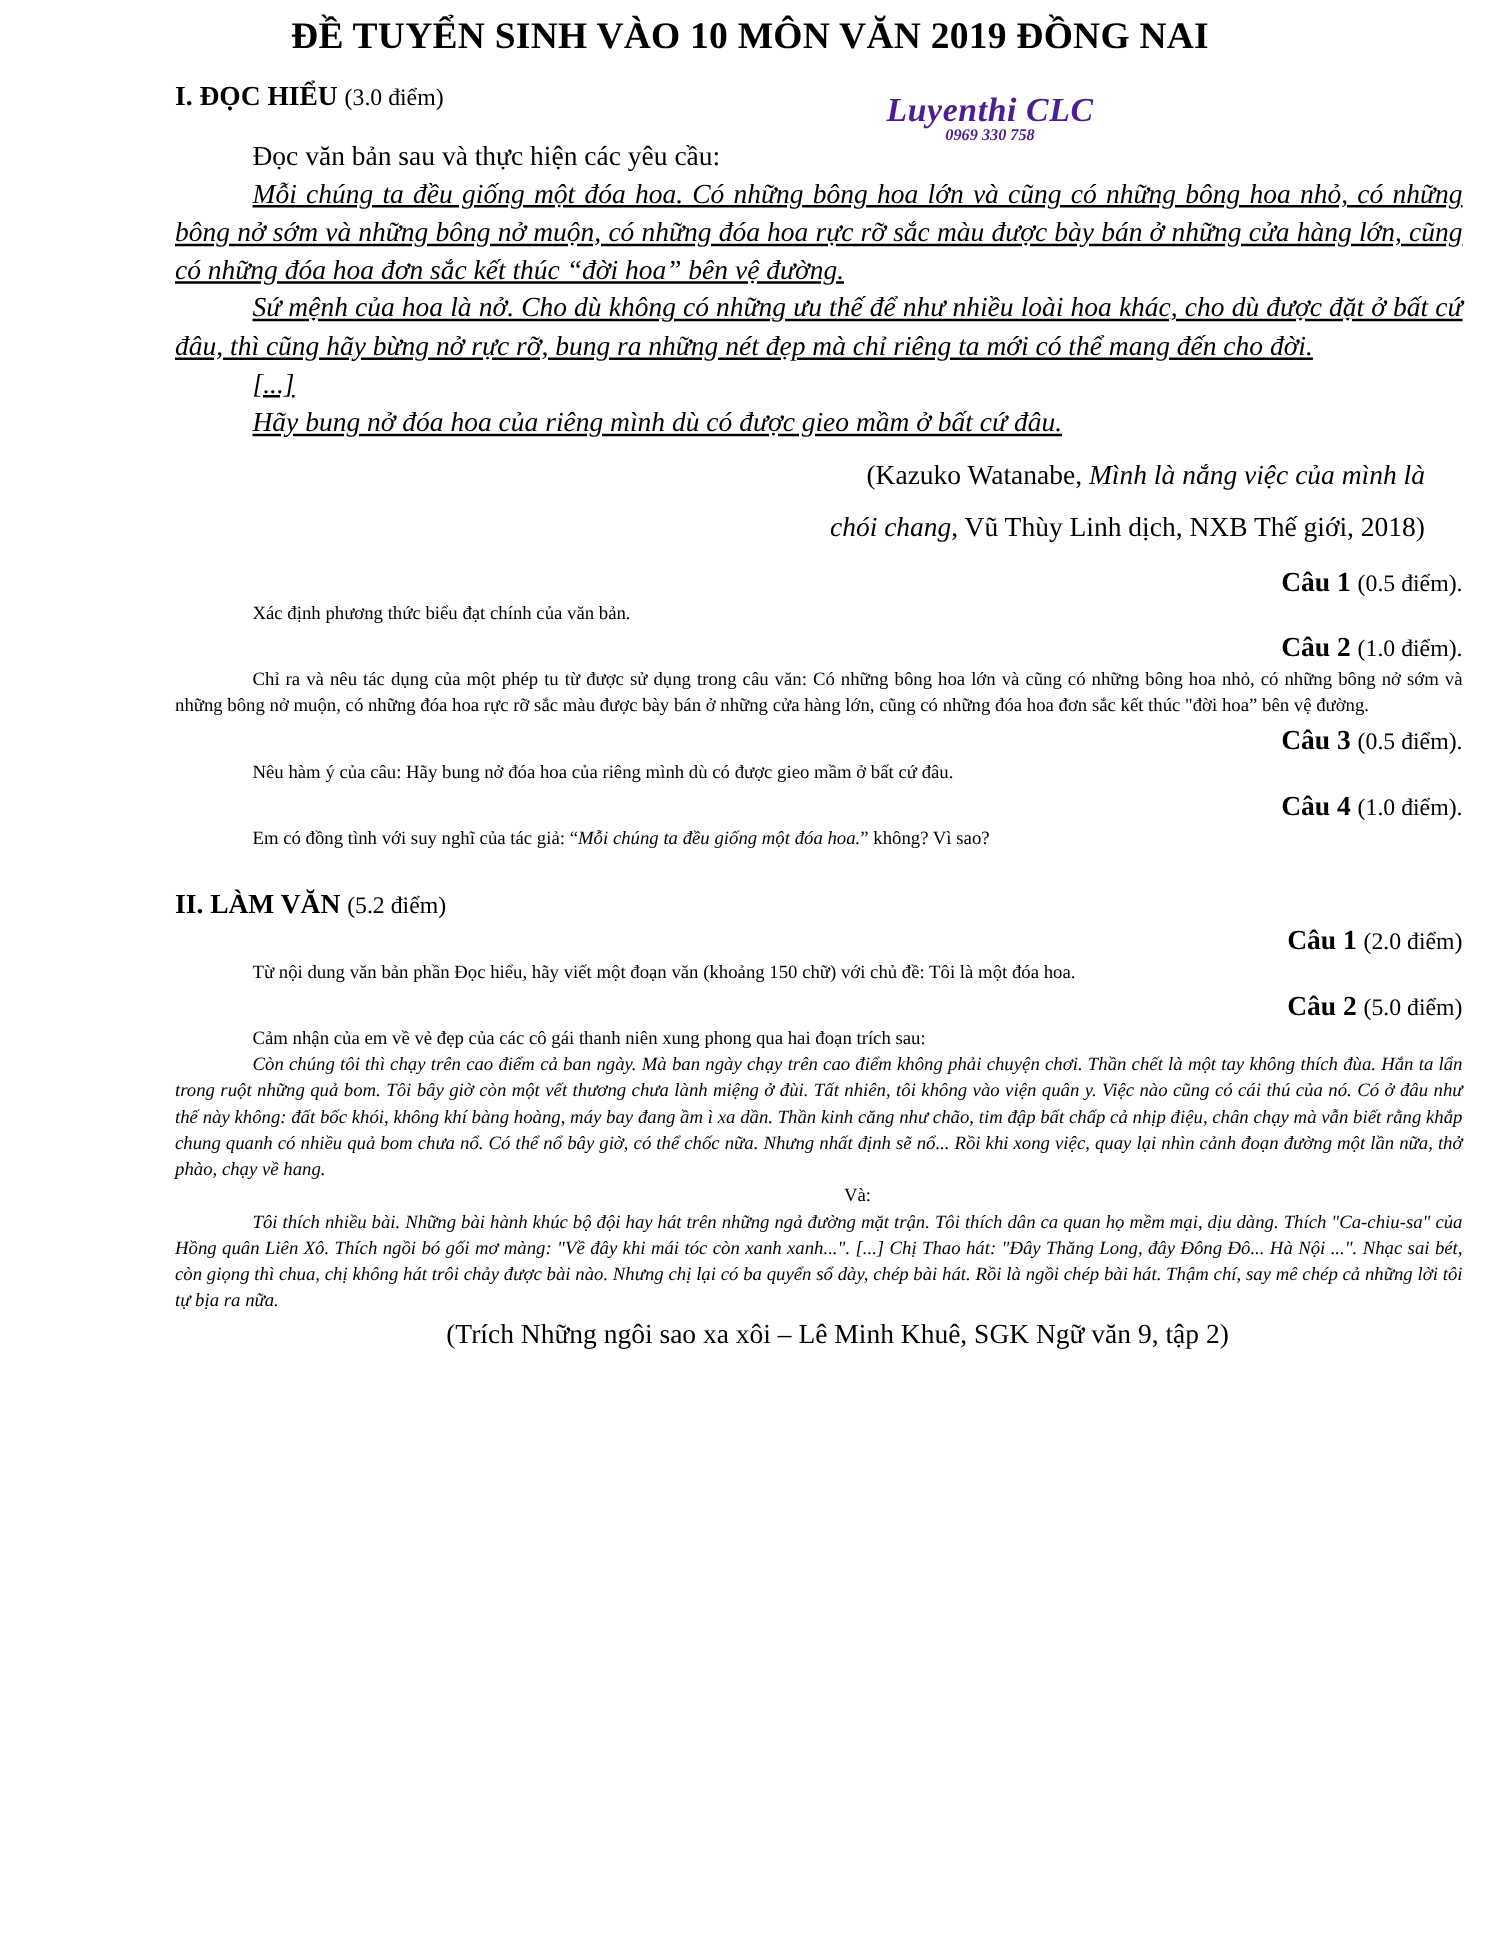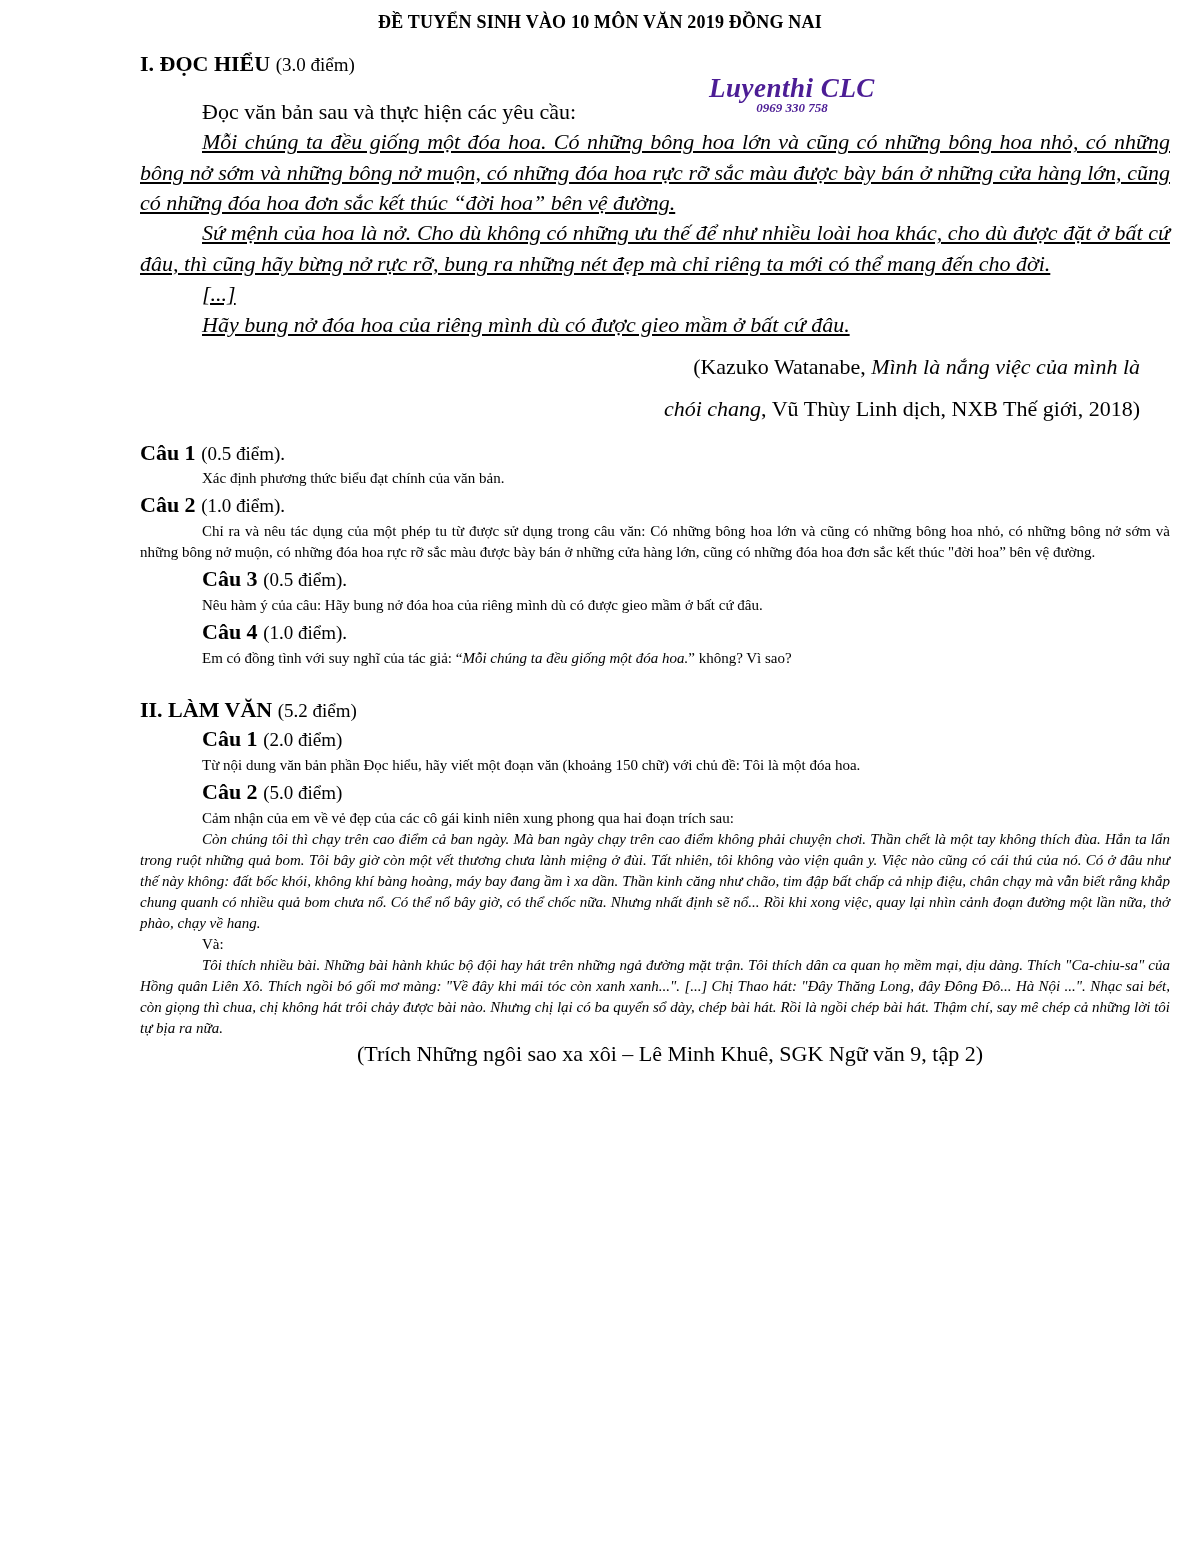--- a/index.html
+++ b/index.html
@@ -18,21 +18,21 @@
   .page {
     position: relative;
     width: 1200px;
     height: 1553px;
     padding: 0;
     box-sizing: border-box;
   }
   .doc-title {
     text-align: center;
     font-weight: bold;
-    font-size: 18px;
+    font-size: 30px;
     letter-spacing: 0.2px;
     margin: 12px 0 0 0;
     font-family: "Liberation Serif", serif;
   }
   .content {
     padding: 0 30px 0 30px;
     box-sizing: border-box;
   }
   .sec-head {
     font-size: 22px;
@@ -62,20 +62,21 @@
     text-align: right;
     padding-right: 18px;
     margin: 12px;
   }
   .q-label { font-weight: bold; }
   .q-line {
     font-size: 22px;
     padding-left: 110px;
     margin: 0;
     line-height: 1.45;
+    text-align: right;
   }
   .q-line.sub { padding-left: 172px; }
   .q-pts { font-weight: normal; font-size: 19px; }
   .logo {
     position: absolute;
     left: 672px;
     top: 62px;
     width: 240px;
     text-align: center;
     color: #4c1d95;
@@ -182,24 +183,24 @@
     <div class="q-line sub">
       <span class="q-label">Câu 1</span>
       <span class="q-pts">(2.0 điểm)</span>
     </div>
     <div class="block-just"><span class="ind"></span><span>Từ nội dung văn bản phần Đọc hiểu, hãy viết một đoạn văn (khoảng 150 chữ) với chủ đề: Tôi là một đóa hoa.</span></div>
 
     <div class="q-line sub">
       <span class="q-label">Câu 2</span>
       <span class="q-pts">(5.0 điểm)</span>
     </div>
-    <div class="block-just"><span class="ind"></span><span>Cảm nhận của em về vẻ đẹp của các cô gái kinh niên xung phong qua hai đoạn trích sau:</span></div>
+    <div class="block-just"><span class="ind"></span><span>Cảm nhận của em về vẻ đẹp của các cô gái thanh niên xung phong qua hai đoạn trích sau:</span></div>
 
     <div class="block-just ital" style="text-align:justify;"><span class="ind"></span><span>Còn chúng tôi thì chạy trên cao điểm cả ban ngày. Mà ban ngày chạy trên cao điểm không phải chuyện chơi. Thần chết là một tay không thích đùa. Hắn ta lẩn trong ruột những quả bom. Tôi bây giờ còn một vết thương chưa lành miệng ở đùi. Tất nhiên, tôi không vào viện quân y. Việc nào cũng có cái thú của nó. Có ở đâu như thế này không: đất bốc khói, không khí bàng hoàng, máy bay đang ầm ì xa dần. Thần kinh căng như chão, tim đập bất chấp cả nhịp điệu, chân chạy mà vẫn biết rằng khắp chung quanh có nhiều quả bom chưa nổ. Có thể nổ bây giờ, có thể chốc nữa. Nhưng nhất định sẽ nổ... Rồi khi xong việc, quay lại nhìn cảnh đoạn đường một lần nữa, thở phào, chạy về hang.</span></div>
 
-    <div class="block-just" style="text-align:left;"><span class="ind"></span><span>Và:</span></div>
+    <div class="block-just" style="text-align:center;"><span class="ind"></span><span>Và:</span></div>
 
     <div class="block-just ital" style="text-align:justify;"><span class="ind"></span><span>Tôi thích nhiều bài. Những bài hành khúc bộ đội hay hát trên những ngả đường mặt trận. Tôi thích dân ca quan họ mềm mại, dịu dàng. Thích "Ca-chiu-sa" của Hồng quân Liên Xô. Thích ngồi bó gối mơ màng: "Về đây khi mái tóc còn xanh xanh...". [...] Chị Thao hát: "Đây Thăng Long, đây Đông Đô... Hà Nội ...". Nhạc sai bét, còn giọng thì chua, chị không hát trôi chảy được bài nào. Nhưng chị lại có ba quyển sổ dày, chép bài hát. Rồi là ngồi chép bài hát. Thậm chí, say mê chép cả những lời tôi tự bịa ra nữa.</span></div>
 
     <div class="trailing">(Trích Những ngôi sao xa xôi – Lê Minh Khuê, SGK Ngữ văn 9, tập 2)</div>
 
   </div>
 </div>
 
 </body></html>

